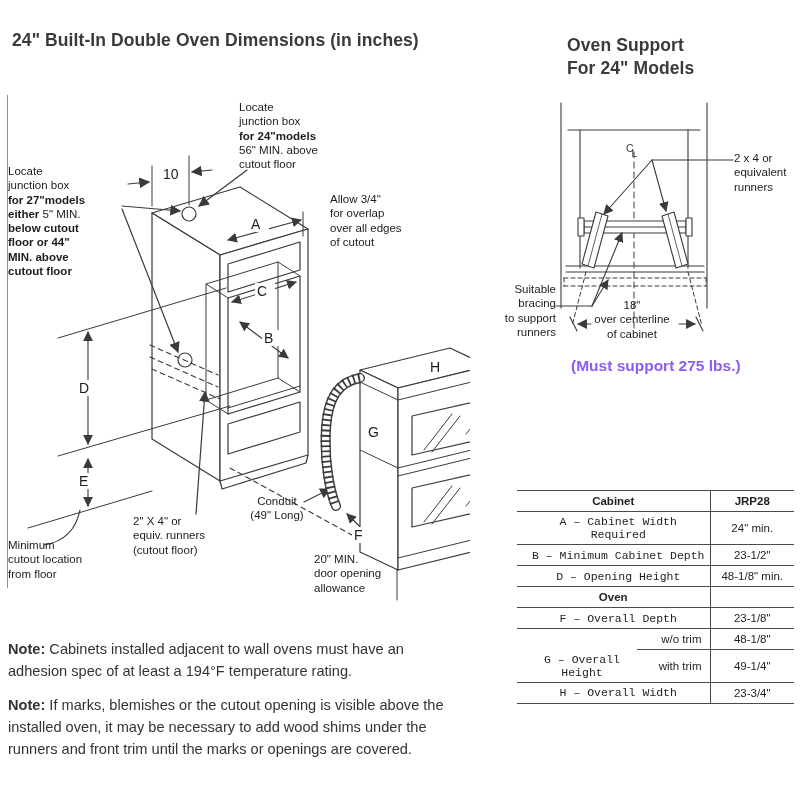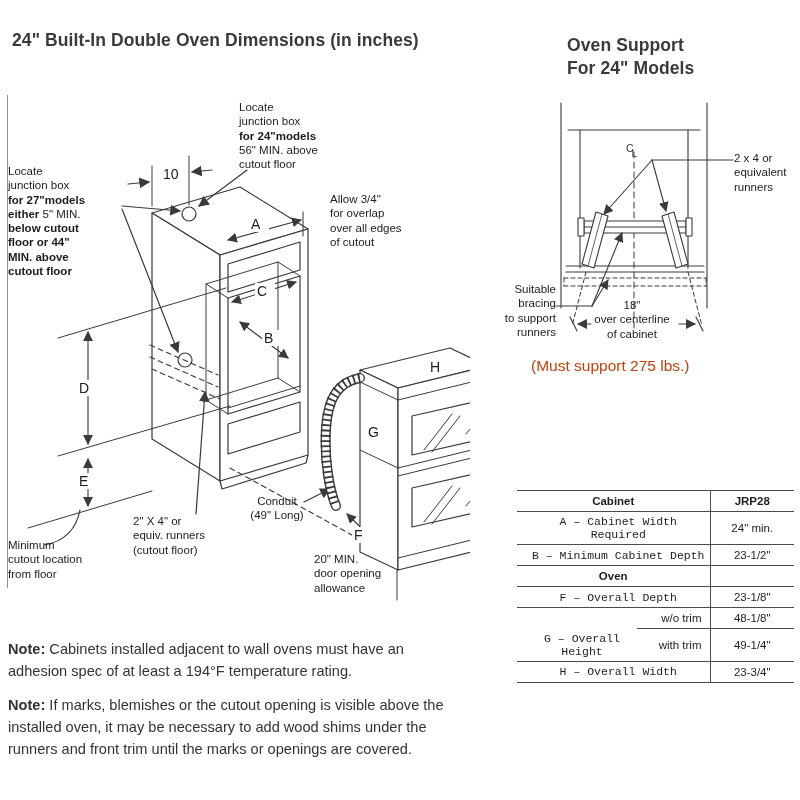--- a/index.html
+++ b/index.html
@@ -6,21 +6,21 @@
   #stage{position:relative;width:800px;height:800px;background:#fff;overflow:hidden;
          font-family:"Liberation Sans","DejaVu Sans",sans-serif;color:#222;}
   .abs{position:absolute;}
   .title{font-size:17.5px;font-weight:bold;color:#3a3a3a;letter-spacing:.1px;}
   .ml{white-space:pre-line;}
   .lbl{position:absolute;font-size:11.5px;line-height:1.24;color:#1c1c1c;}
   .dim{position:absolute;font-size:14px;color:#1c1c1c;background:#fff;padding:0 2px;}
   .edge{position:absolute;background:#8f8f8f;}
   svg{position:absolute;}
   svg text{font-family:"Liberation Sans","DejaVu Sans",sans-serif;}
-  .must{position:absolute;font-size:15.5px;font-weight:normal;color:#c2410c;}
+  .must{position:absolute;font-size:15.5px;font-weight:bold;color:#8b5cf6;margin-left:40px;}
   
   .dim-table{position:absolute;left:517px;top:490px;border-collapse:collapse;
              font-size:11.5px;color:#1e1e1e;border-bottom:1px solid #4a4a4a;}
   .dim-table td{border-top:1px solid #4a4a4a;padding:3px 4px;height:14px;vertical-align:middle;text-align:center;}
   .dim-table td.val{border-left:1px solid #4a4a4a;text-align:center;}
   .dim-table td.sec{font-weight:bold;padding-left:4px;}
   .dim-table td.ind{padding-left:14px;font-family:Liberation Mono, monospace;}
   .dim-table td.sub{text-align:right;padding-right:8px;}
   .dim-table tr.g2 td.lbl2{border-top:none;}
   .dim-table td.vb{vertical-align:bottom;padding-bottom:5px;}
@@ -270,20 +270,24 @@
     </tr>
     <tr>
       <td colspan="2" class="ind">A – Cabinet Width Required</td>
       <td class="val">24" min.</td>
     </tr>
     <tr>
       <td colspan="2" class="ind">B – Minimum Cabinet Depth</td>
       <td class="val">23-1/2"</td>
     </tr>
     <tr>
+      <td colspan="2" class="ind">D – Opening Height</td>
+      <td class="val">48-1/8" min.</td>
+    </tr>
+    <tr>
       <td colspan="2" class="sec">Oven</td>
       <td class="val"></td>
     </tr>
     <tr>
       <td colspan="2" class="ind">F – Overall Depth</td>
       <td class="val">23-1/8"</td>
     </tr>
     <tr class="g1">
       <td class="ind"></td>
       <td class="sub">w/o trim</td>

